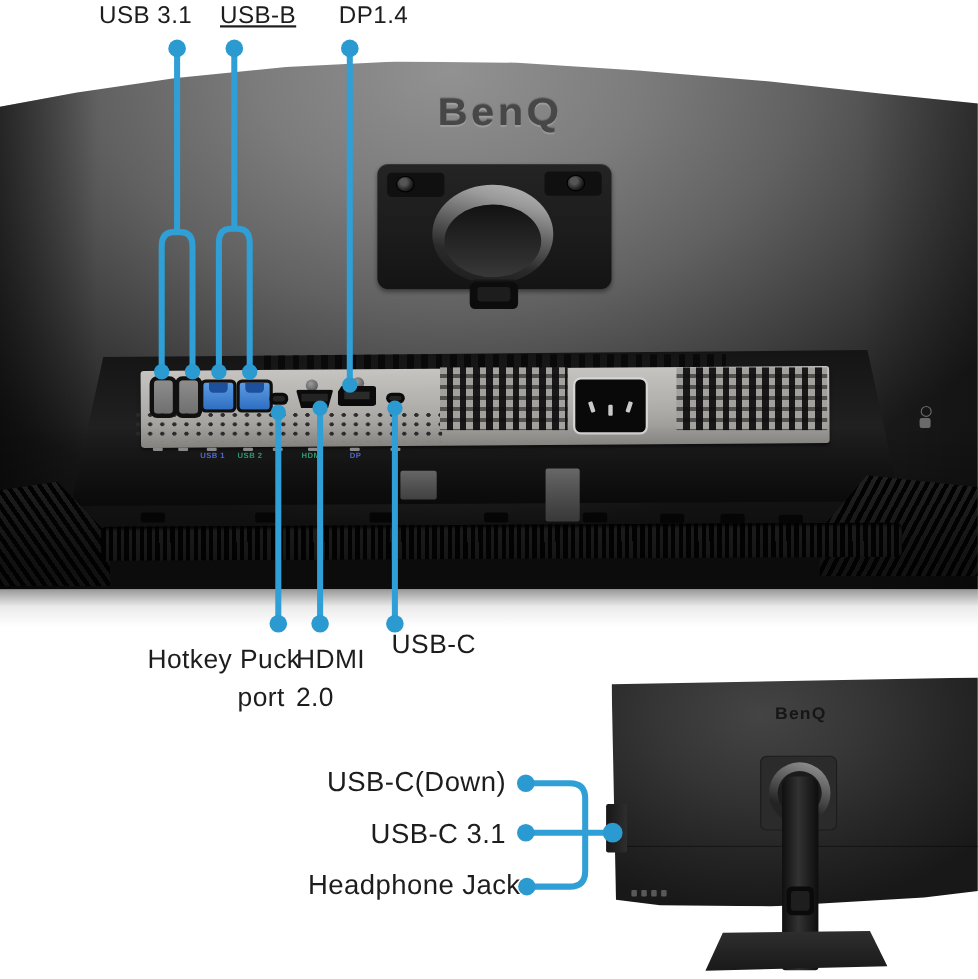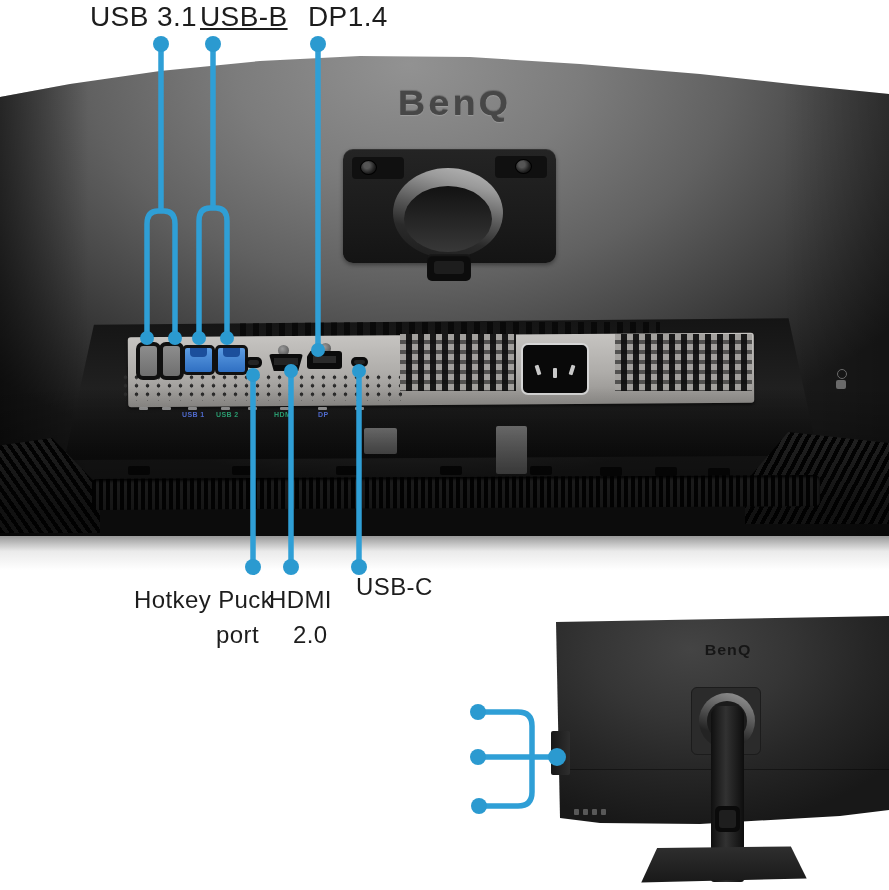--- a/index.html
+++ b/index.html
@@ -98,21 +98,21 @@
     background:repeating-linear-gradient(55deg,#030303 0 4px,#262626 4px 8px);}
   .grille-diag-right{position:absolute;left:745px;top:432px;width:144px;height:92px;
     clip-path:polygon(30% 0,100% 12%,100% 100%,0 100%,0 55%);
     background:repeating-linear-gradient(118deg,#030303 0 4px,#282828 4px 8px);}
 
   .floor-shadow{position:absolute;left:0;top:536px;width:889px;height:34px;
     background:linear-gradient(180deg,rgba(70,70,70,.55),rgba(160,160,160,.22) 45%,rgba(255,255,255,0));}
 
   
   .lbl{position:absolute;color:#1d1d1d;letter-spacing:.4px;white-space:nowrap;}
-  .lbl-top{font-size:28px;}
+  .lbl-top{font-size:22px;}
   .lbl-mid{font-size:24px;}
   .lbl-side{font-size:25px;width:180px;text-align:right;}
 
   
   .mini{position:absolute;left:548px;top:610px;width:341px;height:280px;}
   .mini-back{position:absolute;left:0;top:0;width:341px;height:280px;
     clip-path:polygon(8px 12px,341px 6px,341px 200px,292px 206px,152px 214px,52px 213px,12px 208px);
     background:radial-gradient(ellipse 260px 180px at 42% 14%,#444 0%,#353535 38%,#262626 68%,#181818 100%);}
   .mini-seam{position:absolute;left:10px;top:159px;width:331px;height:1px;background:rgba(0,0,0,.4);}
   .mini-logo{position:absolute;left:148px;top:31px;width:64px;text-align:center;
@@ -279,17 +279,20 @@
     </g>
   </svg>
 
   <div class="lbl lbl-top" style="left:90px;top:1px;">USB 3.1</div>
   <div class="lbl lbl-top" style="left:200px;top:1px;text-decoration:underline;">USB-B</div>
   <div class="lbl lbl-top" style="left:308px;top:1px;">DP1.4</div>
 
   <div class="lbl lbl-mid" style="left:134px;top:586px;">Hotkey Puck</div>
   <div class="lbl lbl-mid" style="left:216px;top:621px;">port</div>
   <div class="lbl lbl-mid" style="left:269px;top:586px;">HDMI</div>
-  <div class="lbl lbl-mid" style="left:293px;top:621px;text-align:center;">2.0</div>
+  <div class="lbl lbl-mid" style="left:269px;top:621px;text-align:center;">2.0</div>
   <div class="lbl lbl-mid" style="left:356px;top:573px;">USB-C</div>
 
+  <div class="lbl lbl-side" style="left:280px;top:697px;">USB-C(Down)</div>
+  <div class="lbl lbl-side" style="left:280px;top:744px;">USB-C 3.1</div>
+  <div class="lbl lbl-side" style="left:280px;top:791px;">Headphone Jack</div>
 
 </div>
 
 </body></html>

